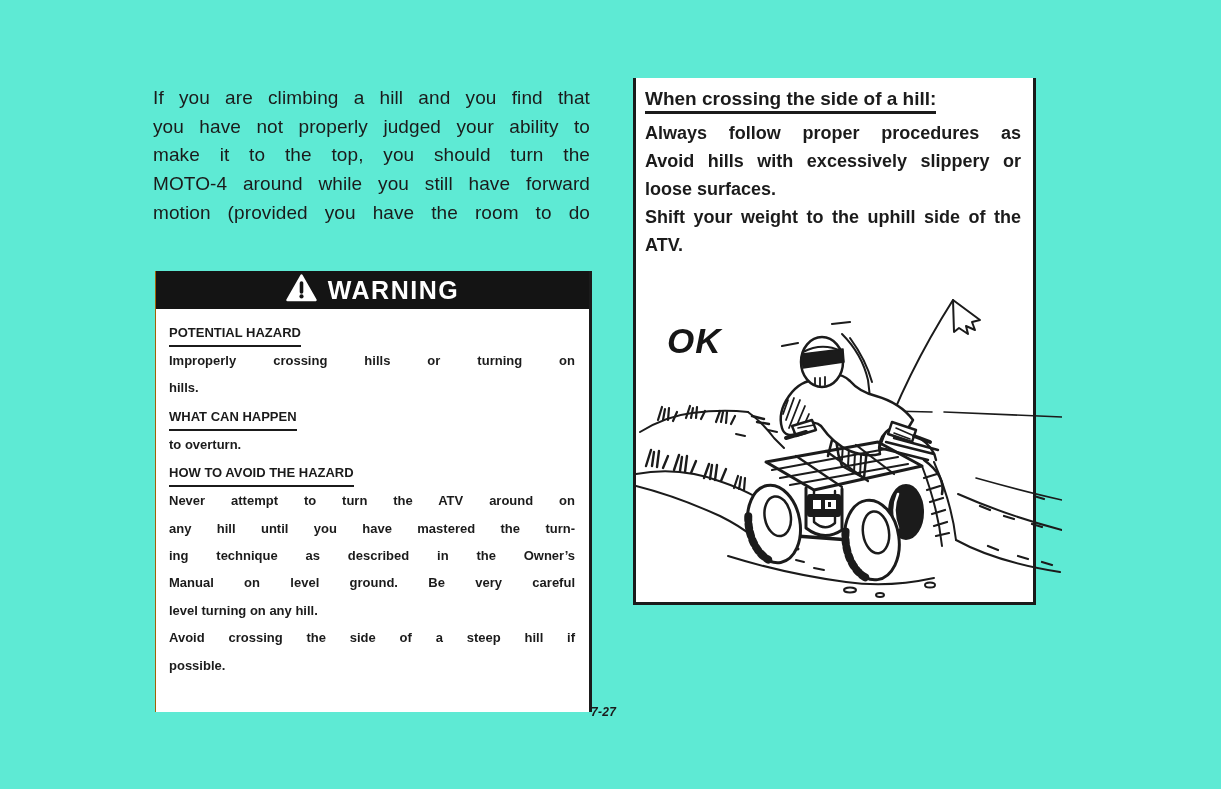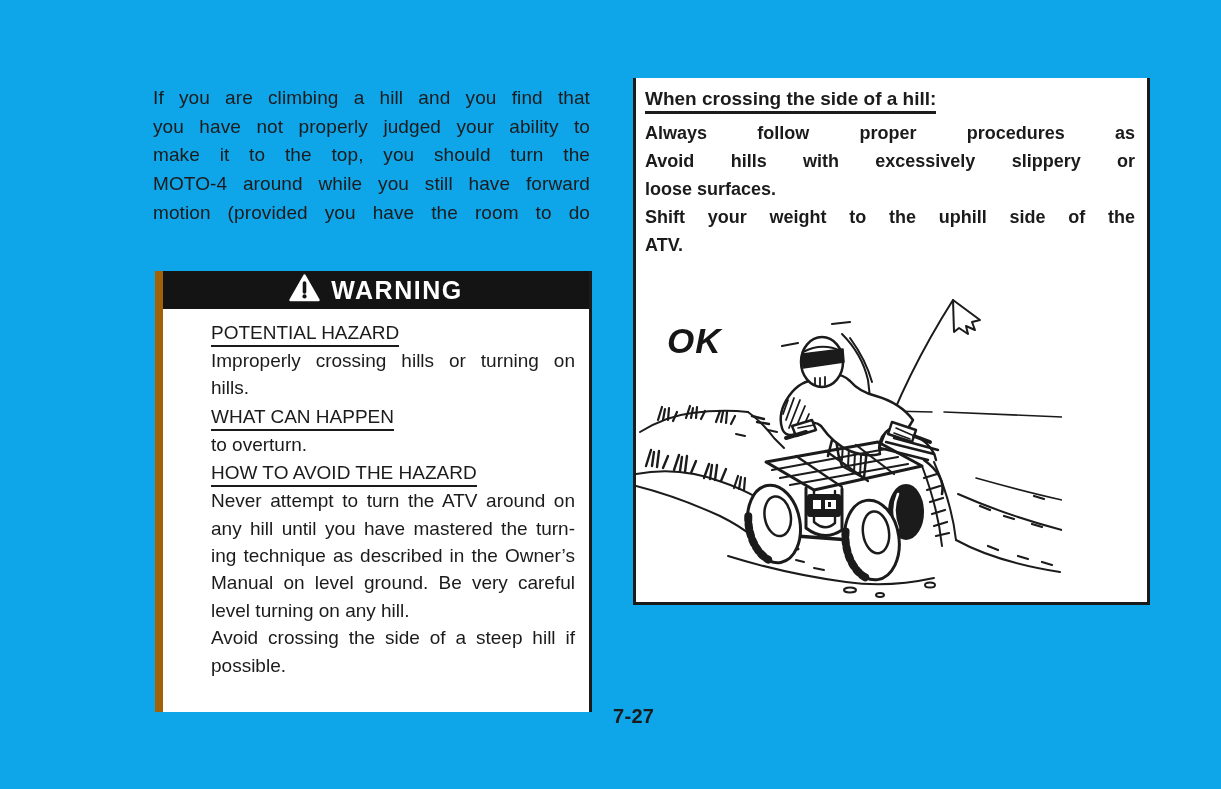--- a/index.html
+++ b/index.html
@@ -9,21 +9,21 @@
     width: 1221px;
     height: 789px;
     font-family: "Liberation Sans", sans-serif;
     color: #1b1b1b;
     overflow: hidden;
   }
   .page {
     position: relative;
     width: 1221px;
     height: 789px;
-    background: #0ea5e9;
+    background: #5eead4;
   }
 
   
   .jline {
     text-align: justify;
     text-align-last: justify;
     white-space: normal;
   }
   .jline.last {
     text-align-last: left;
@@ -42,59 +42,58 @@
   }
 
   
   .warning-box {
     position: absolute;
     left: 155px;
     top: 271px;
     width: 437px;
     height: 441px;
     box-sizing: border-box;
-    border-left: 8px solid #a16207;
+    border-left: 1px solid #a16207;
     border-right: 3px solid #1b1b1b;
     background: #ffffff;
   }
   .warning-header {
     height: 38px;
     background: #141414;
     display: flex;
     align-items: center;
     justify-content: center;
     gap: 11px;
   }
   .warn-title {
     color: #ffffff;
     font-size: 25px;
     font-weight: 700;
     letter-spacing: 1.5px;
   }
   .warning-body {
     padding: 9px 14px 0 13px;
-    font-size: 19px;
+    font-size: 13px;
     line-height: 27.4px;
-    font-weight: 400;
-    margin-left: 35px;
+    font-weight: 700;
   }
   .sec-h { margin-top: 1px; }
   .u {
     display: inline-block;
     border-bottom: 2.5px solid #1b1b1b;
     padding-bottom: 1px;
     line-height: 22px;
   }
 
   
   .right-box {
     position: absolute;
     left: 633px;
     top: 78px;
-    width: 517px;
+    width: 403px;
     height: 527px;
     box-sizing: border-box;
     border-left: 3px solid #1b1b1b;
     border-right: 3px solid #1b1b1b;
     border-bottom: 3px solid #1b1b1b;
     background: #ffffff;
   }
   .r-content {
     padding: 7px 12px 0 9px;
     font-size: 18px;
@@ -126,25 +125,26 @@
     top: 33px;
     font-size: 35px;
     font-weight: 700;
     letter-spacing: 1px;
     color: #161616;
   }
 
   
   .page-number {
     position: absolute;
-    left: 613px;
+    left: 591px;
     top: 705px;
-    font-size: 20px;
+    font-size: 12px;
     font-weight: 700;
     letter-spacing: 0.3px;
+    font-style: italic;
   }
 </style>
 </head>
 <body>
 
 <div class="page">
 
   <div class="intro">
     <div class="jline">If you are climbing a hill and you find that</div>
     <div class="jline">you have not properly judged your ability to</div>

